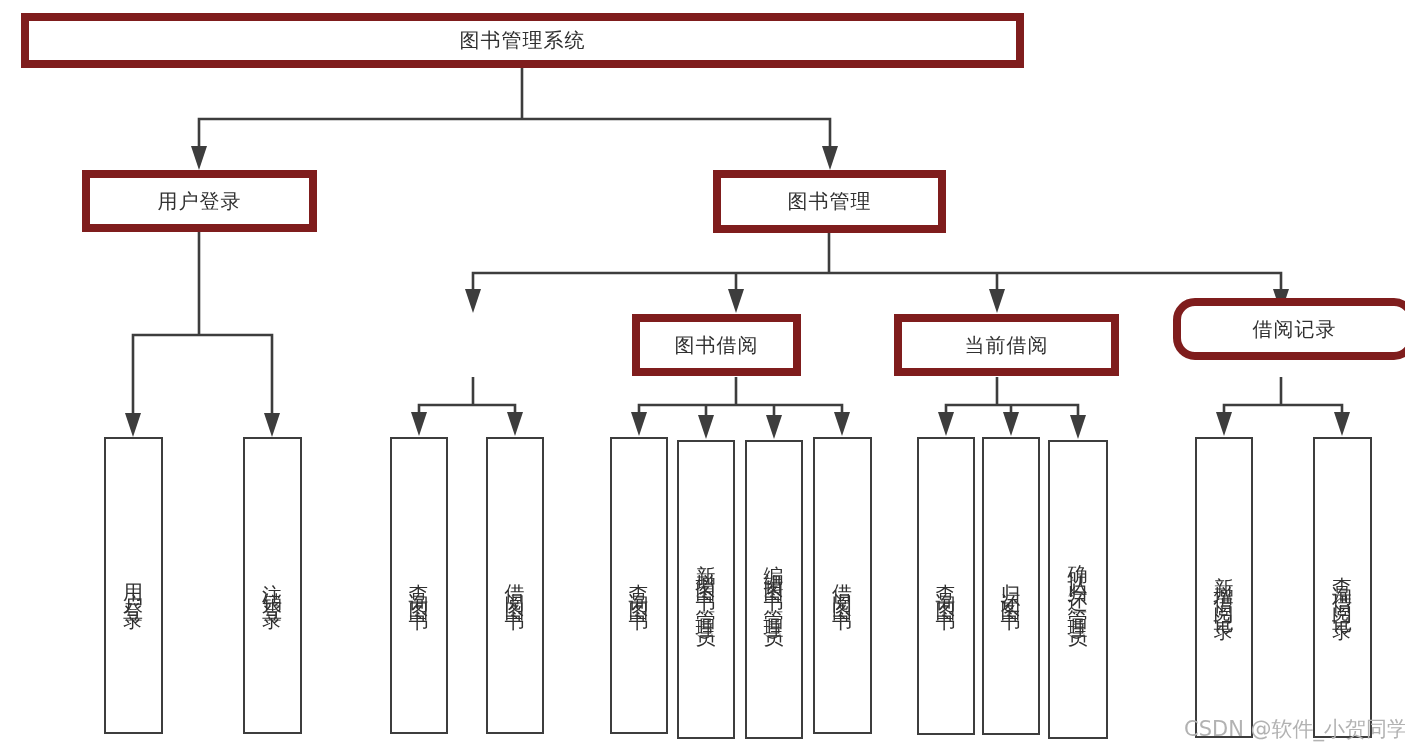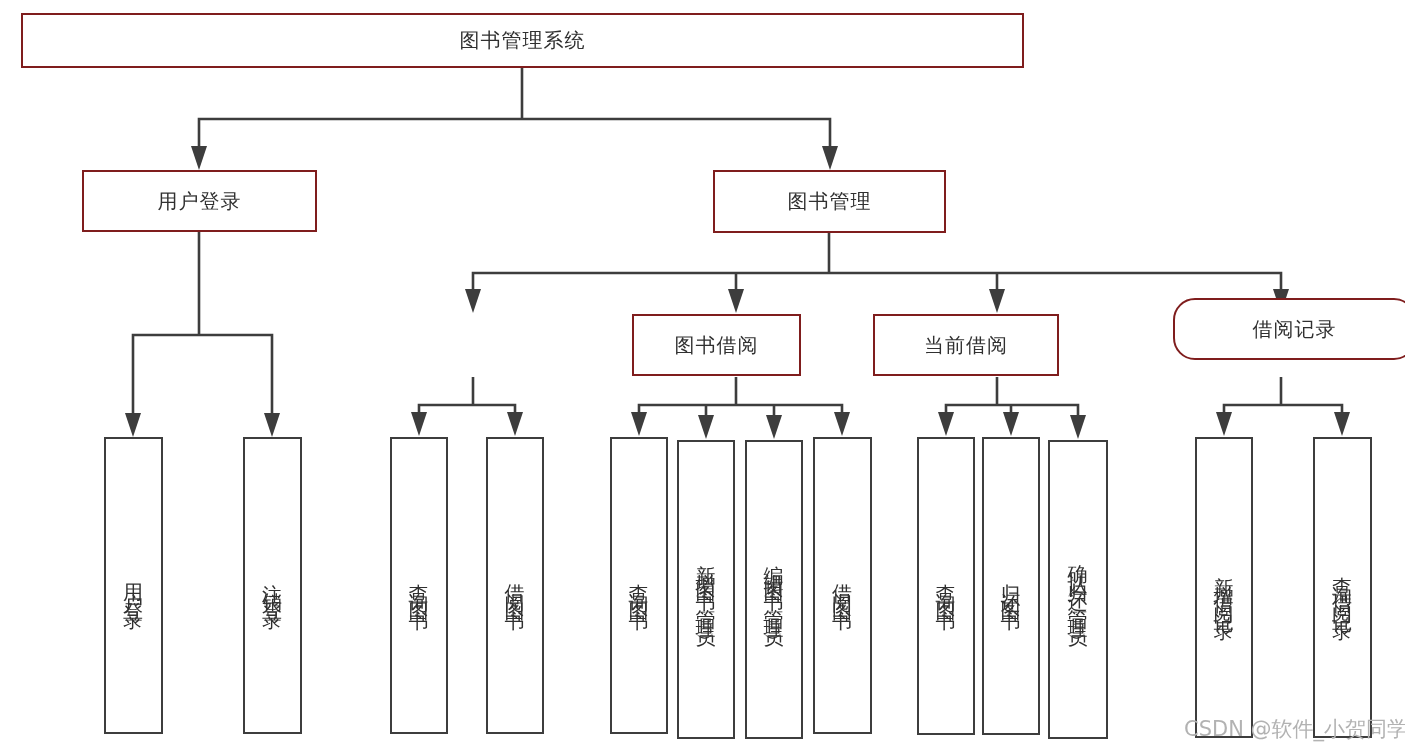--- a/index.html
+++ b/index.html
@@ -27,21 +27,21 @@
     stroke: #3d3d3d;
     stroke-width: 2.6;
   }
   .connector-layer polygon {
     fill: #3d3d3d;
     stroke: none;
   }
   .hbox {
     position: absolute;
     background: #ffffff;
-    border: 2px solid #7f1d1d;
+    border: 8px solid #7f1d1d;
     box-sizing: border-box;
     display: flex;
     align-items: center;
     justify-content: center;
     font-size: 20px;
     color: #303030;
     letter-spacing: 1px;
     white-space: nowrap;
   }
   .vbox {
@@ -135,21 +135,21 @@
   <div class="hbox" style="left:82px; top:170px; width:235px; height:62px;">
     <span>用户登录</span>
   </div>
   <div class="hbox" style="left:713px; top:170px; width:233px; height:63px;font-family:Liberation Serif, serif;">
     <span>图书管理</span>
   </div>
 
   <div class="hbox" style="left:632px; top:314px; width:169px; height:62px;">
     <span>图书借阅</span>
   </div>
-  <div class="hbox" style="left:873px; top:314px; width:186px; height:62px;">
+  <div class="hbox" style="left:894px; top:314px; width:225px; height:62px;">
     <span>当前借阅</span>
   </div>
   <div class="hbox" style="left:1173px; top:298px; width:243px; height:62px;border-radius:22px;">
     <span>借阅记录</span>
   </div>
 
   <div class="vbox" style="left:104px; top:437px; width:59px; height:297px;">
     <span class="vtext">用户登录</span>
   </div>
   <div class="vbox" style="left:243px; top:437px; width:59px; height:297px;">

